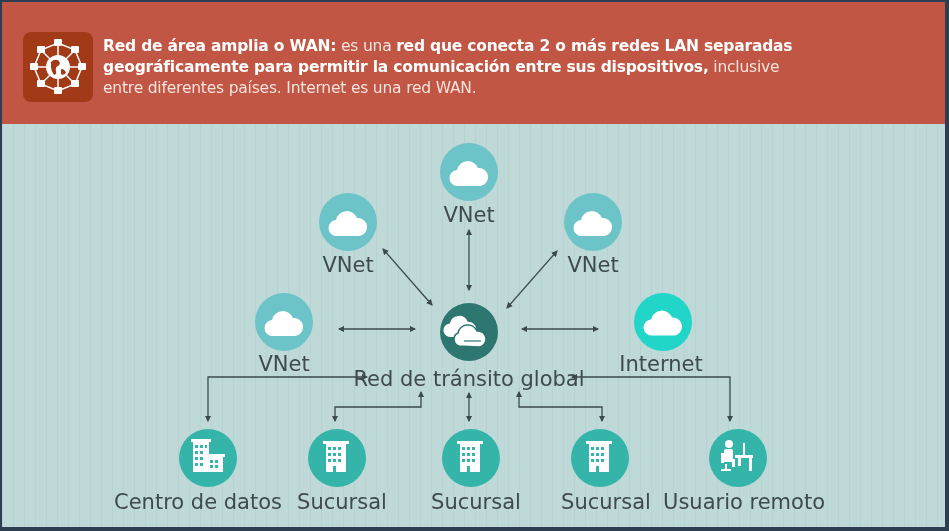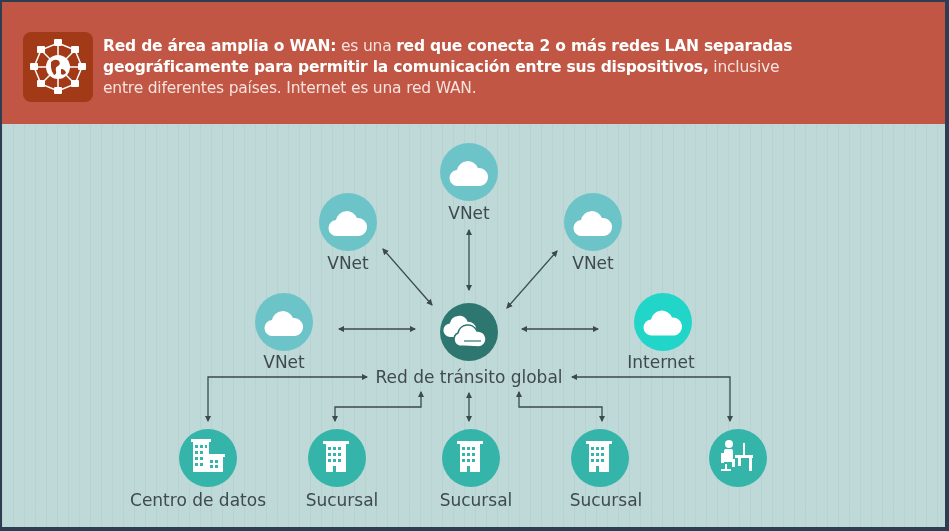--- a/index.html
+++ b/index.html
@@ -27,21 +27,21 @@
   .header-text {
     position: absolute; left: 101px; top: 34px; width: 720px;
     color: #ffffff; font-size: 15.5px; line-height: 21px;
     font-family: "DejaVu Sans", sans-serif; letter-spacing: -0.2px;
   }
   .header-text b { font-weight: bold; }
   .header-text span.light { font-weight: normal; color: #f6e3de; }
   svg.diagram { position: absolute; left: 0; top: 0; }
   .lbl {
     position: absolute; font-family: "DejaVu Sans", sans-serif;
-    font-size: 17px; color: #3f4a4e; white-space: nowrap;
+    font-size: 21px; color: #3f4a4e; white-space: nowrap;
     transform: translateX(-50%);
   }
 </style>
 </head>
 <body>
 
 <div class="frame">
 
   <div class="header">
     <div class="header-icon">
@@ -233,14 +233,15 @@
   <div class="lbl" style="left:467px; top:201px;">VNet</div>
   <div class="lbl" style="left:346px; top:251px;">VNet</div>
   <div class="lbl" style="left:591px; top:251px;">VNet</div>
   <div class="lbl" style="left:282px; top:350px;">VNet</div>
   <div class="lbl" style="left:659px; top:350px;text-align:right;">Internet</div>
   <div class="lbl" style="left:196px; top:488px;">Centro de datos</div>
   <div class="lbl" style="left:467px; top:365px;">Red de tránsito global</div>
   <div class="lbl" style="left:340px; top:488px;">Sucursal</div>
   <div class="lbl" style="left:474px; top:488px;">Sucursal</div>
   <div class="lbl" style="left:604px; top:488px;">Sucursal</div>
+  <div class="lbl" style="left:742px; top:488px;">Usuario remoto</div>
 
 </div>
 
 </body></html>

